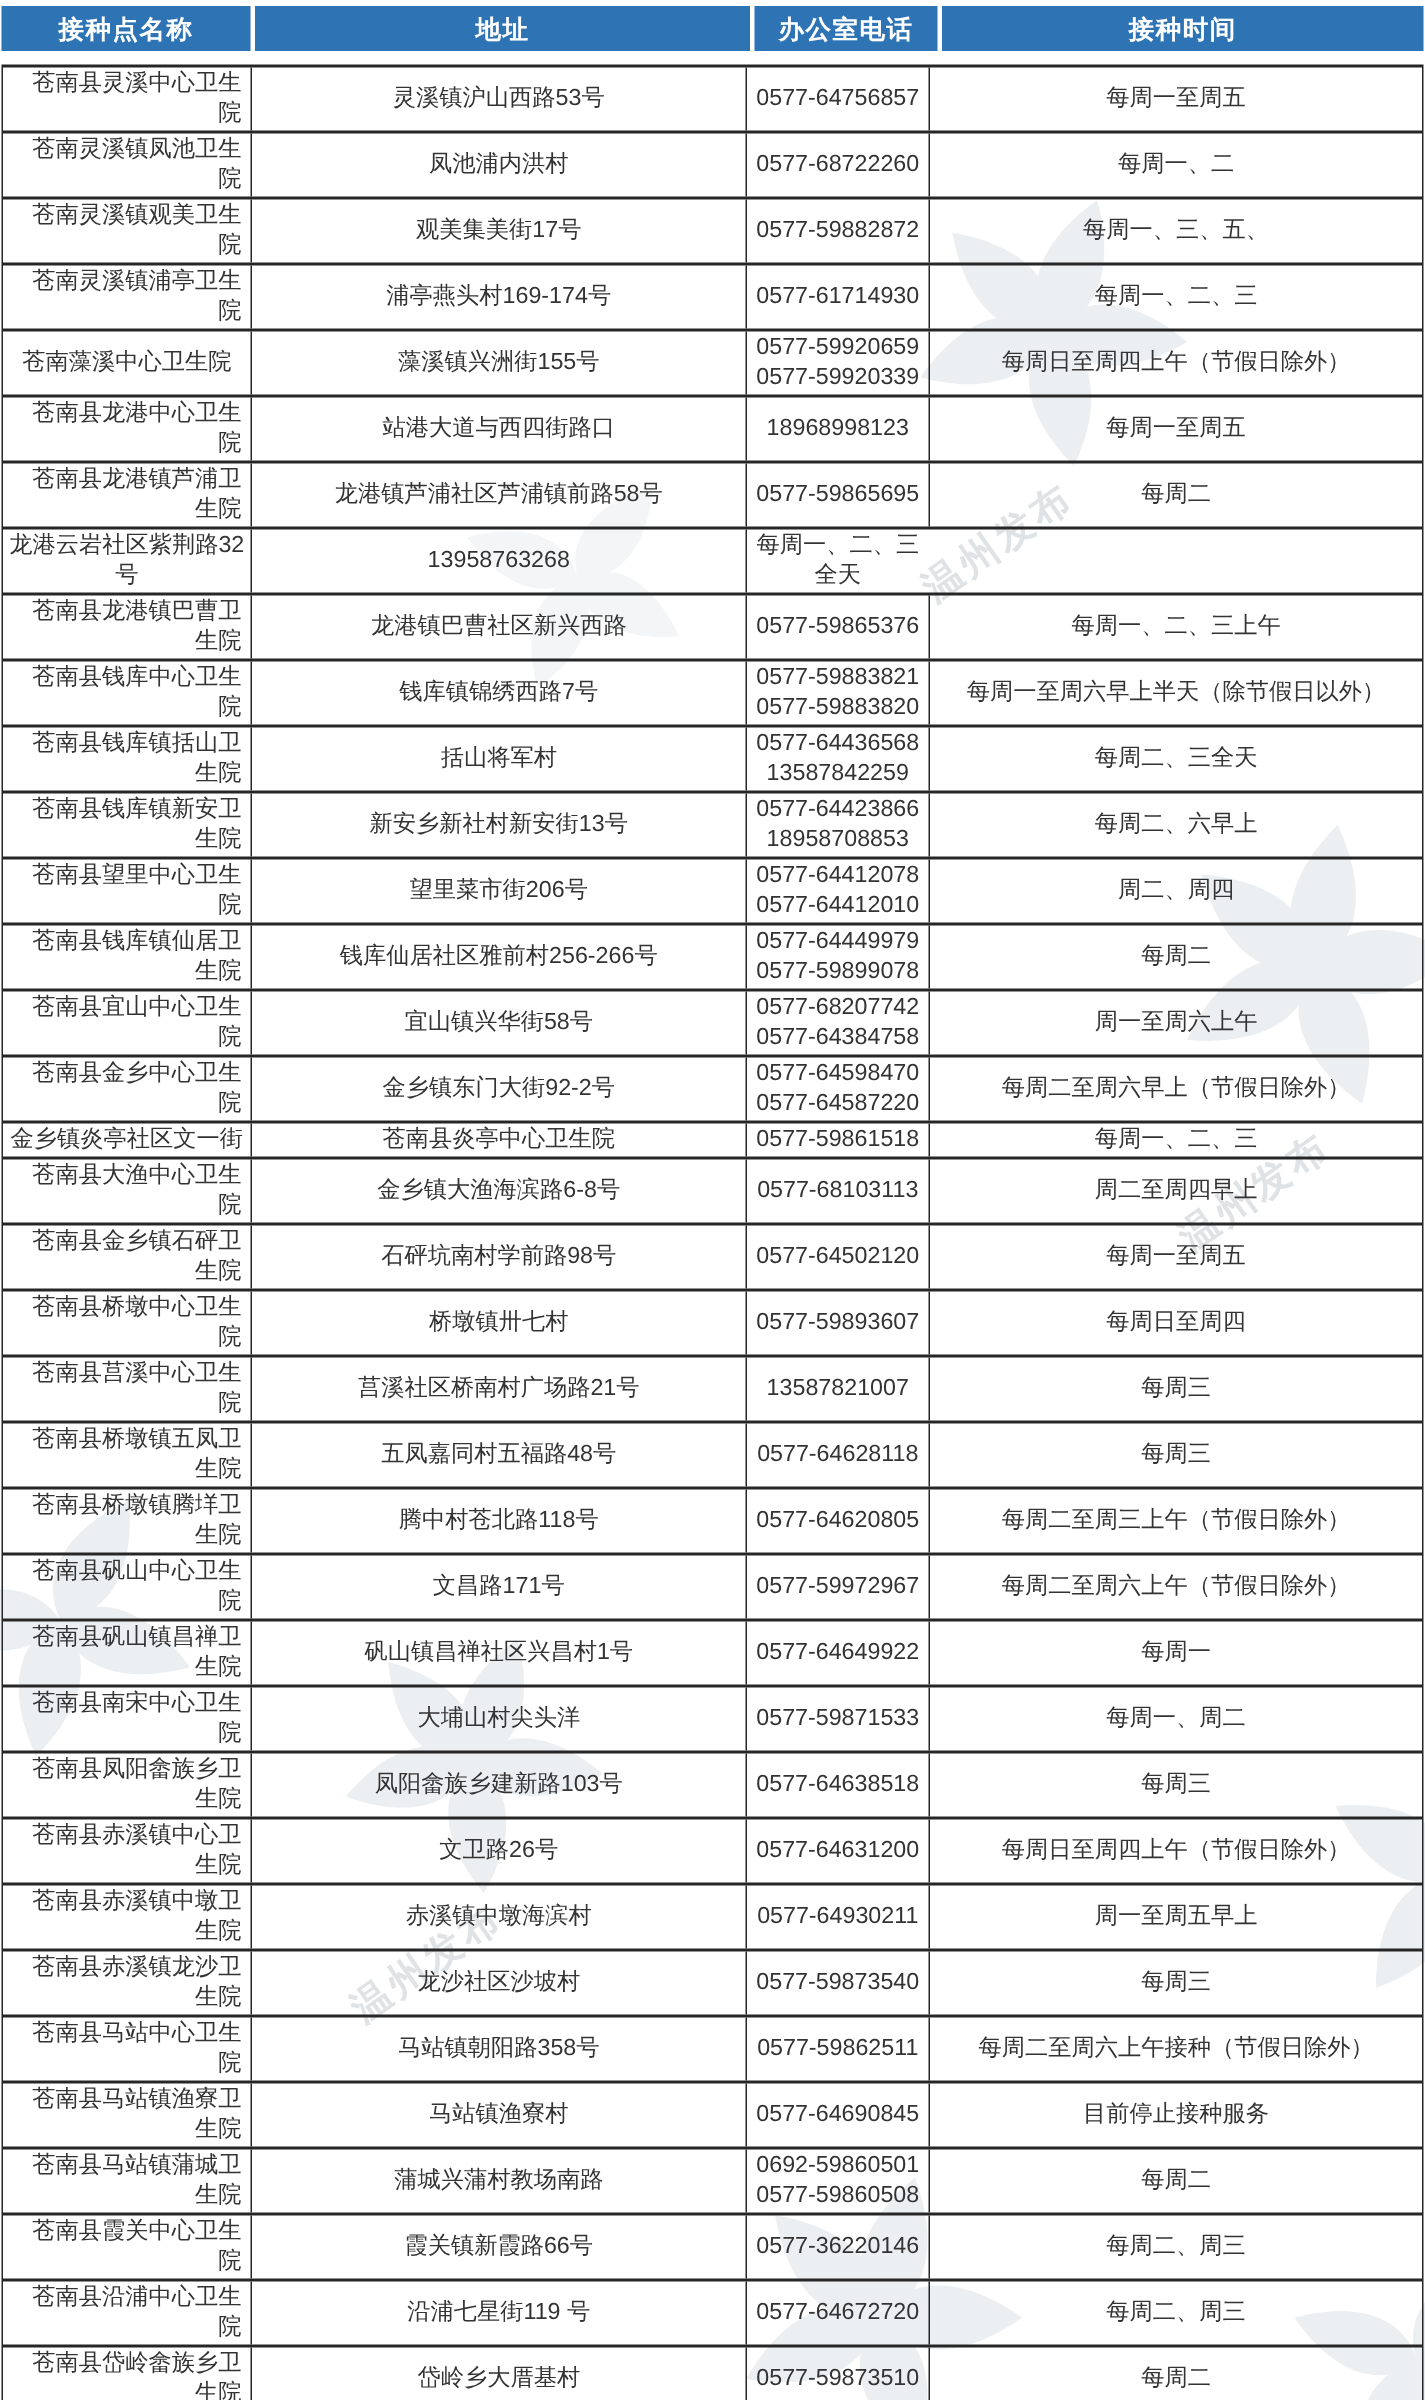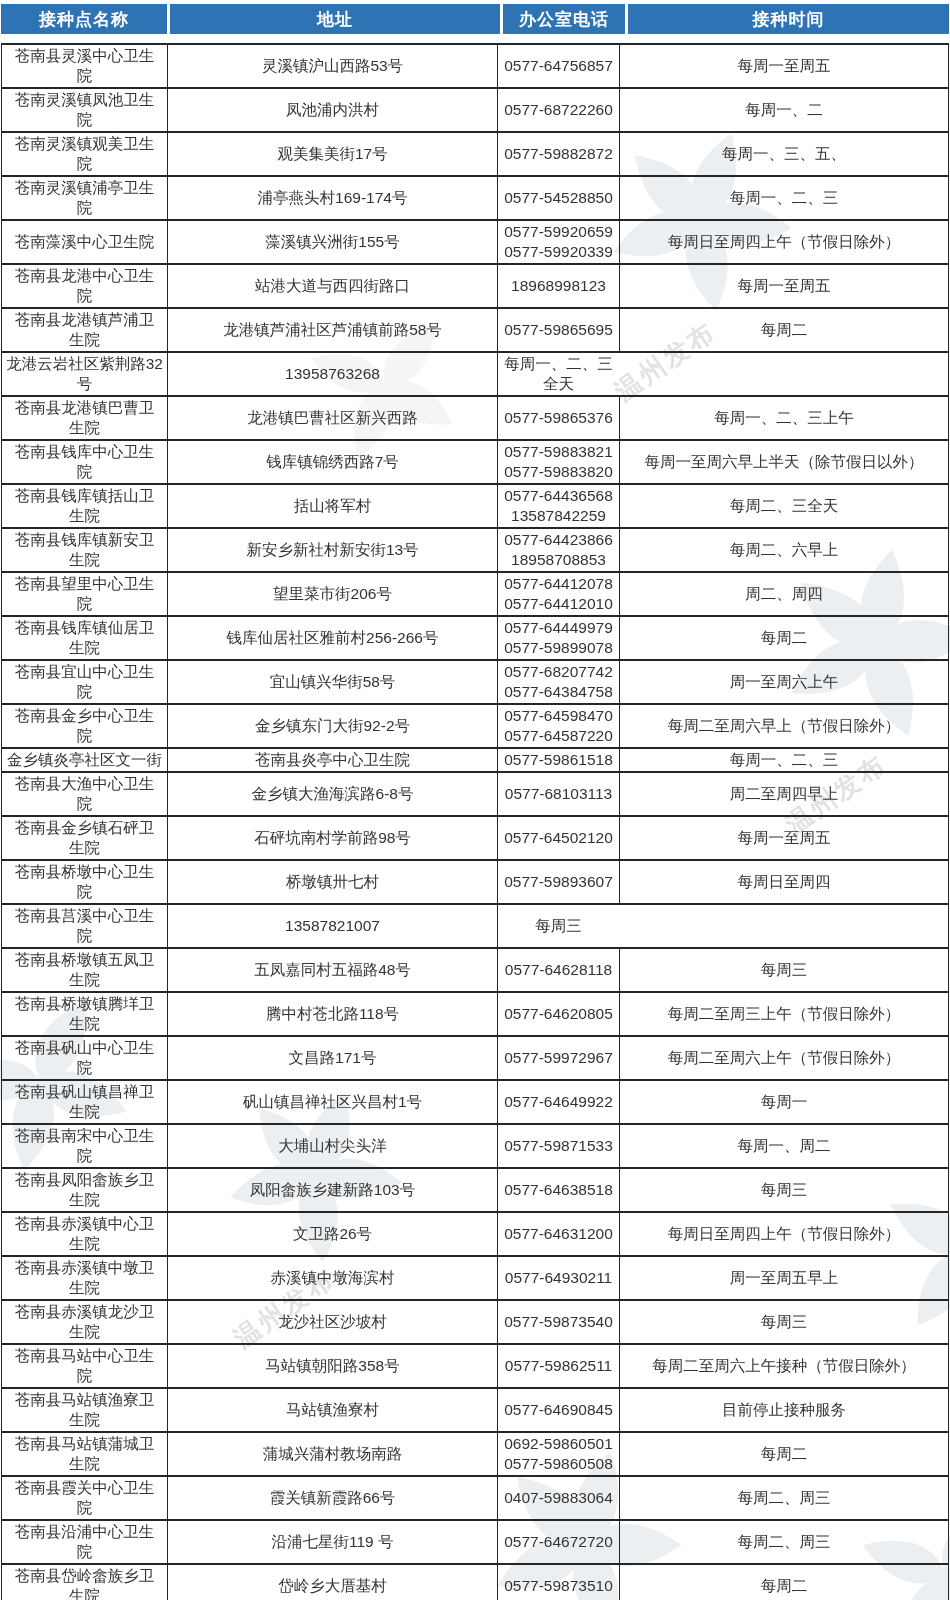--- a/index.html
+++ b/index.html
@@ -75,21 +75,21 @@
   .cell {
     display: flex; flex-direction: column;
     align-items: center; justify-content: center;
     text-align: center;
     font-size: 15.5px;
     line-height: 20px;
     padding: 1px 4px;
     box-sizing: border-box;
   }
   .cell + .cell { border-left: 1.5px solid #262626; }
-  .cell.name { padding: 1px 6px; }
+  .cell.name { padding: 1px 6px; text-align: right; }
 </style>
 </head>
 <body>
 
 <div id="wm-layer">
   <div class="wm" style="left:600px; top:120px;">
     <svg width="200" height="200" viewBox="-50 -50 100 100">
         <g fill="#eceff1">
       <path d="M0,-46 C14,-26 13,-9 0,0 C-13,-9 -14,-26 0,-46" transform="rotate(20)"></path>
       <path d="M0,-46 C14,-26 13,-9 0,0 C-13,-9 -14,-26 0,-46" transform="rotate(95)"></path>
@@ -210,21 +210,21 @@
     <div class="cell">
             <div>0577-59882872</div>
           </div>
     <div class="cell">每周一、三、五、</div>
   </div>
 
   <div class="trow">
     <div class="cell name">苍南灵溪镇浦亭卫生院</div>
     <div class="cell">浦亭燕头村169-174号</div>
     <div class="cell">
-            <div>0577-54528850</div>
+            <div>0577-61714930</div>
           </div>
     <div class="cell">每周一、二、三</div>
   </div>
 
   <div class="trow">
     <div class="cell name">苍南藻溪中心卫生院</div>
     <div class="cell">藻溪镇兴洲街155号</div>
     <div class="cell">
             <div>0577-59920659</div>
             <div>0577-59920339</div>
@@ -368,20 +368,21 @@
     <div class="cell name">苍南县桥墩中心卫生院</div>
     <div class="cell">桥墩镇卅七村</div>
     <div class="cell">
             <div>0577-59893607</div>
           </div>
     <div class="cell">每周日至周四</div>
   </div>
 
   <div class="trow">
     <div class="cell name">苍南县莒溪中心卫生院</div>
+    <div class="cell">莒溪社区桥南村广场路21号</div>
     <div class="cell">
             <div>13587821007</div>
           </div>
     <div class="cell">每周三</div>
   </div>
 
   <div class="trow">
     <div class="cell name">苍南县桥墩镇五凤卫生院</div>
     <div class="cell">五凤嘉同村五福路48号</div>
     <div class="cell">
@@ -487,21 +488,21 @@
             <div>0692-59860501</div>
             <div>0577-59860508</div>
           </div>
     <div class="cell">每周二</div>
   </div>
 
   <div class="trow">
     <div class="cell name">苍南县霞关中心卫生院</div>
     <div class="cell">霞关镇新霞路66号</div>
     <div class="cell">
-            <div>0407-59883064</div>
+            <div>0577-36220146</div>
           </div>
     <div class="cell">每周二、周三</div>
   </div>
 
   <div class="trow">
     <div class="cell name">苍南县沿浦中心卫生院</div>
     <div class="cell">沿浦七星街119 号</div>
     <div class="cell">
             <div>0577-64672720</div>
           </div>

